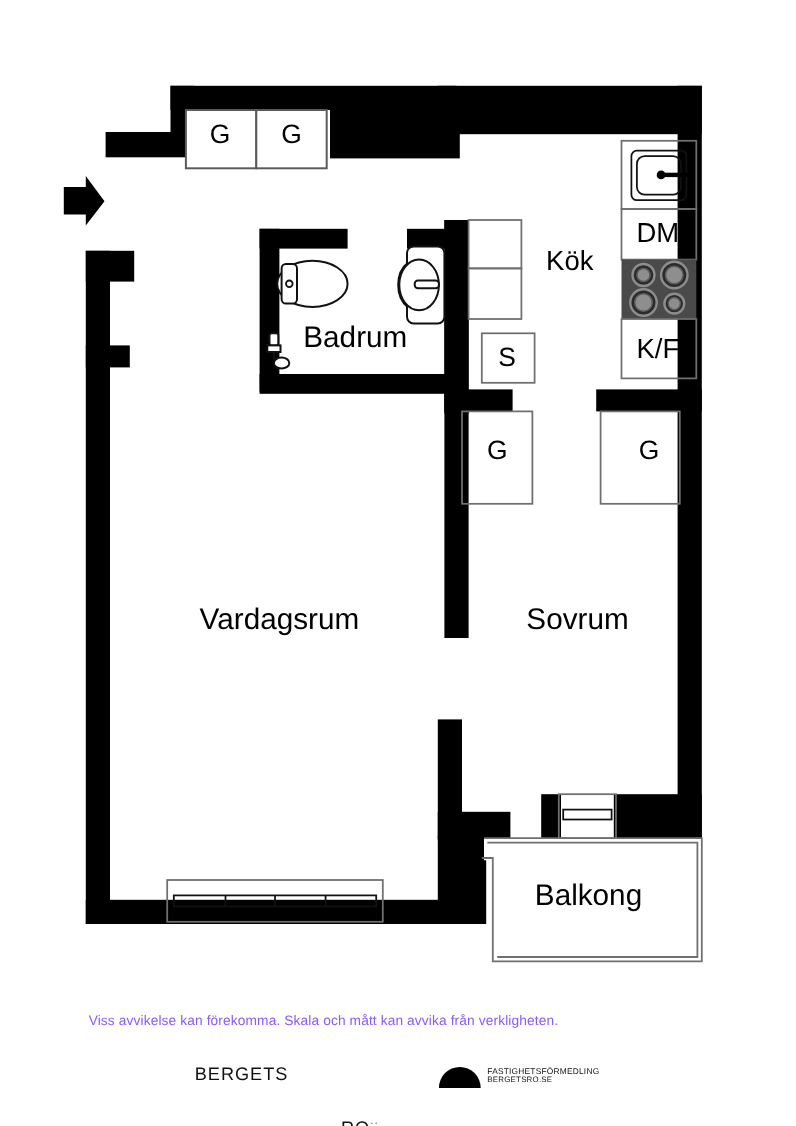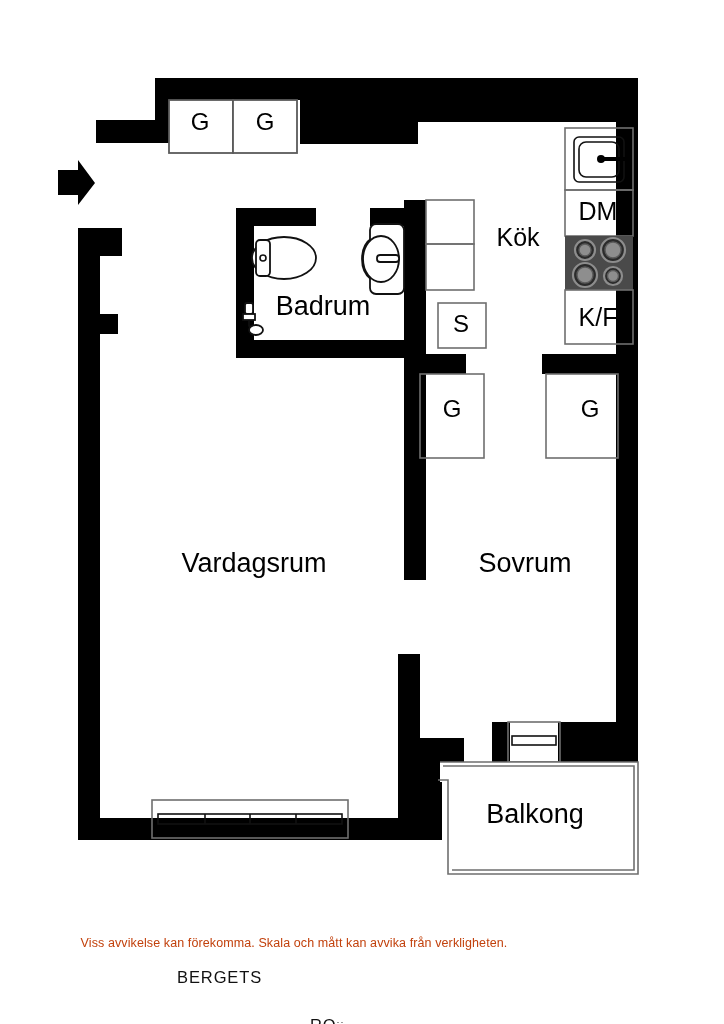--- a/index.html
+++ b/index.html
@@ -55,26 +55,26 @@
 
   .footer {
     position: absolute;
     left: 0;
     top: 900px;
     width: 724px;
     height: 124px;
   }
   .disclaimer {
     position: absolute;
-    top: 36px;
+    top: 21px;
     width: 588px;
     text-align: center;
     font-size: 12.5px;
     letter-spacing: 0.1px;
-    color: #c2410c;
+    color: #8b5cf6;
   }
   .brandrow {
     position: absolute;
     top: 66px;
     left: 0;
     width: 724px;
     height: 40px;
   }
   .brand-bergets {
     position: absolute;
@@ -282,16 +282,23 @@
       <text class="label label-appl" x="598" y="319">K/F</text>
 
     </svg>
   </div>
 
   <div class="footer">
     <div class="disclaimer">Viss avvikelse kan förekomma. Skala och mått kan avvika från verkligheten.</div>
     <div class="brandrow">
       <div class="brand-bergets">BERGETS</div>
       <div class="brand-ro"><span>RO</span><sup>··</sup></div>
+      <div class="logo-group">
+        <div class="logo-dome"></div>
+        <div class="logo-text">
+          <div class="logo-l1">FASTIGHETSFÖRMEDLING</div>
+          <div class="logo-l2">BERGETSRO.SE</div>
+        </div>
+      </div>
     </div>
   </div>
 
 </div>
 
 </body></html>

